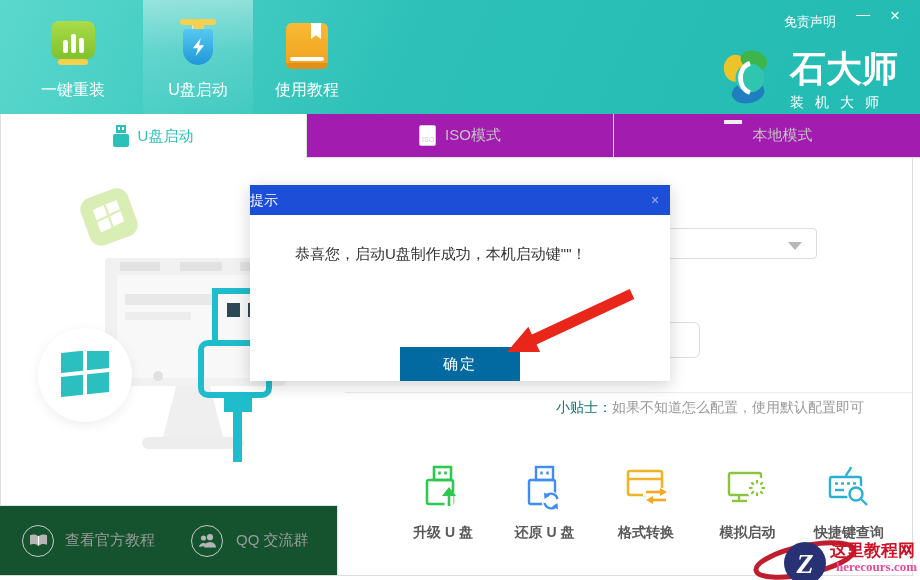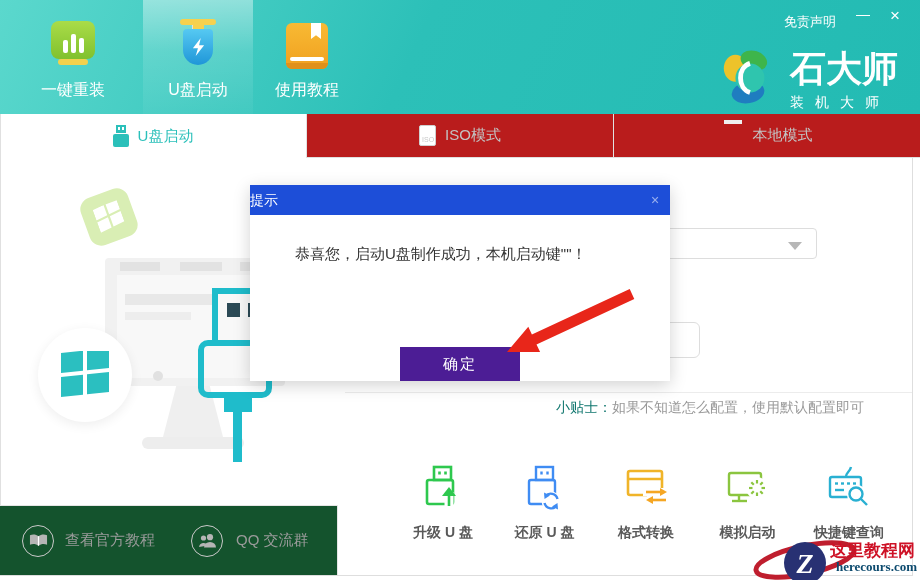--- a/index.html
+++ b/index.html
@@ -42,21 +42,21 @@
   .btn-close { position:absolute; top:6px; right:16px; width:18px; height:20px; color:#fff; font-size:17px; text-align:center; cursor:pointer; line-height:20px; }
 
   .logo { position:absolute; right:22px; top:38px; display:flex; align-items:flex-end;margin-top:8px; }
   .logo-text { margin-left:10px; color:#fff; }
   .logo-name { font-size:36px; font-weight:bold; line-height:1; }
   .logo-sub { font-size:14px; letter-spacing:11px; margin-top:7px; white-space:nowrap; }
 
   
   .tabbar { position:absolute; left:0; top:114px; width:920px; height:44px; display:flex; }
   .tab { flex:1; display:flex; align-items:center; justify-content:center; gap:9px;
-    font-size:15px; color:#c3c3c3; background:#b91c1c; border-bottom:1px solid #e0e0e0;
+    font-size:15px; color:#c3c3c3; background:#a21caf; border-bottom:1px solid #e0e0e0;
     border-left:1px solid #e2e2e2; cursor:pointer; }
   .tab:first-child { border-left:none; }
   .tab.active { background:#fff; color:#2bc0ba; border-bottom:none; }
 
   .tico-usb { width:16px; height:22px; position:relative; }
   .tico-usb .cap { position:absolute; left:3px; top:0; width:10px; height:8px; background:#2bc0ba; }
   .tico-usb .cap i { position:absolute; top:2px; width:2px; height:3px; background:#fff; }
   .tico-usb .cap i.d1 { left:2px; } .tico-usb .cap i.d2 { left:6px; }
   .tico-usb .bod { position:absolute; left:0; top:9px; width:16px; height:13px; background:#2bc0ba; border-radius:2px; }
   .tico-iso { width:17px; height:21px; background:#fff; border:1px solid #cfcfcf; border-radius:2px; position:relative; }
@@ -122,30 +122,30 @@
     display:flex; align-items:center; justify-content:center; }
   .fl1 { margin-left:22px; } .fl2 { margin-left:36px;gap:13px; }
 
   
   .dialog { position:absolute; left:250px; top:185px; width:420px; height:196px; background:#fff;
     box-shadow:0 4px 16px rgba(0,0,0,.18); z-index:20; }
   .dialog-title { height:30px; background:#1d4ed8; color:#fff; font-size:14px; line-height:30px; padding-left:0; }
   .dialog-close { position:absolute; top:0; right:0; width:30px; height:30px; line-height:30px; text-align:center;
     color:rgba(255,255,255,.55); font-size:14px; cursor:pointer; }
   .dialog-msg { position:absolute; left:45px; top:60px; font-size:15px; color:#333; }
-  .dialog-ok { position:absolute; left:150px; bottom:0; width:120px; height:34px; background:#4c1d95;
+  .dialog-ok { position:absolute; left:150px; bottom:0; width:120px; height:34px; background:#0369a1;
     color:#fff; font-size:15px; letter-spacing:2px; display:flex; align-items:center; justify-content:center;
     border:none; cursor:pointer; }
 
   .pointer-arrow { position:absolute; left:497px; top:284px; z-index:25; }
 
   
   .watermark { position:absolute; left:752px; top:530px; width:168px; height:50px; z-index:30; }
   .wm-title { position:absolute; left:78px; top:9px; font-size:17px; font-weight:bold; color:#ce1126; white-space:nowrap; }
-  .wm-domain { position:absolute; left:84px; top:29px; font-size:13px; font-weight:bold; color:#0c4a6e;
+  .wm-domain { position:absolute; left:84px; top:29px; font-size:13px; font-weight:bold; color:#ec4899;
     font-family:"Liberation Serif","DejaVu Serif",serif; }
 </style>
 </head>
 <body>
 
 <div class="window">
 
   <div class="header">
 
     <div class="nav-item nav1">

